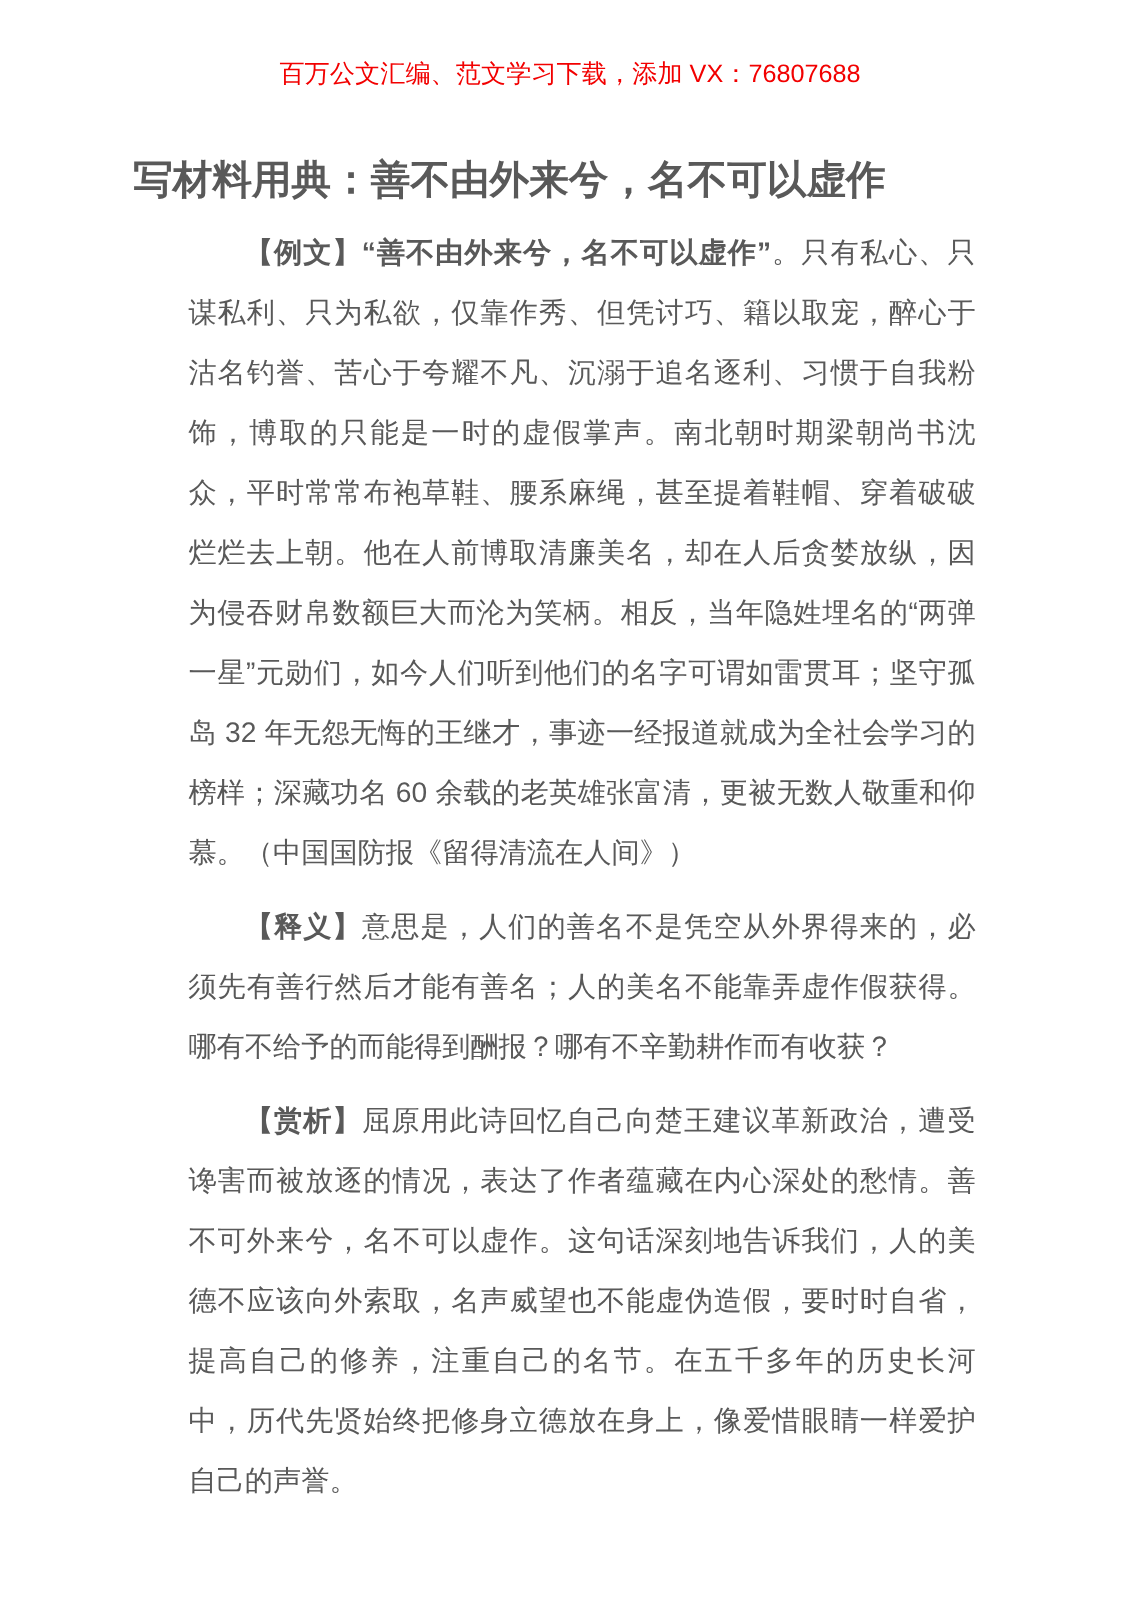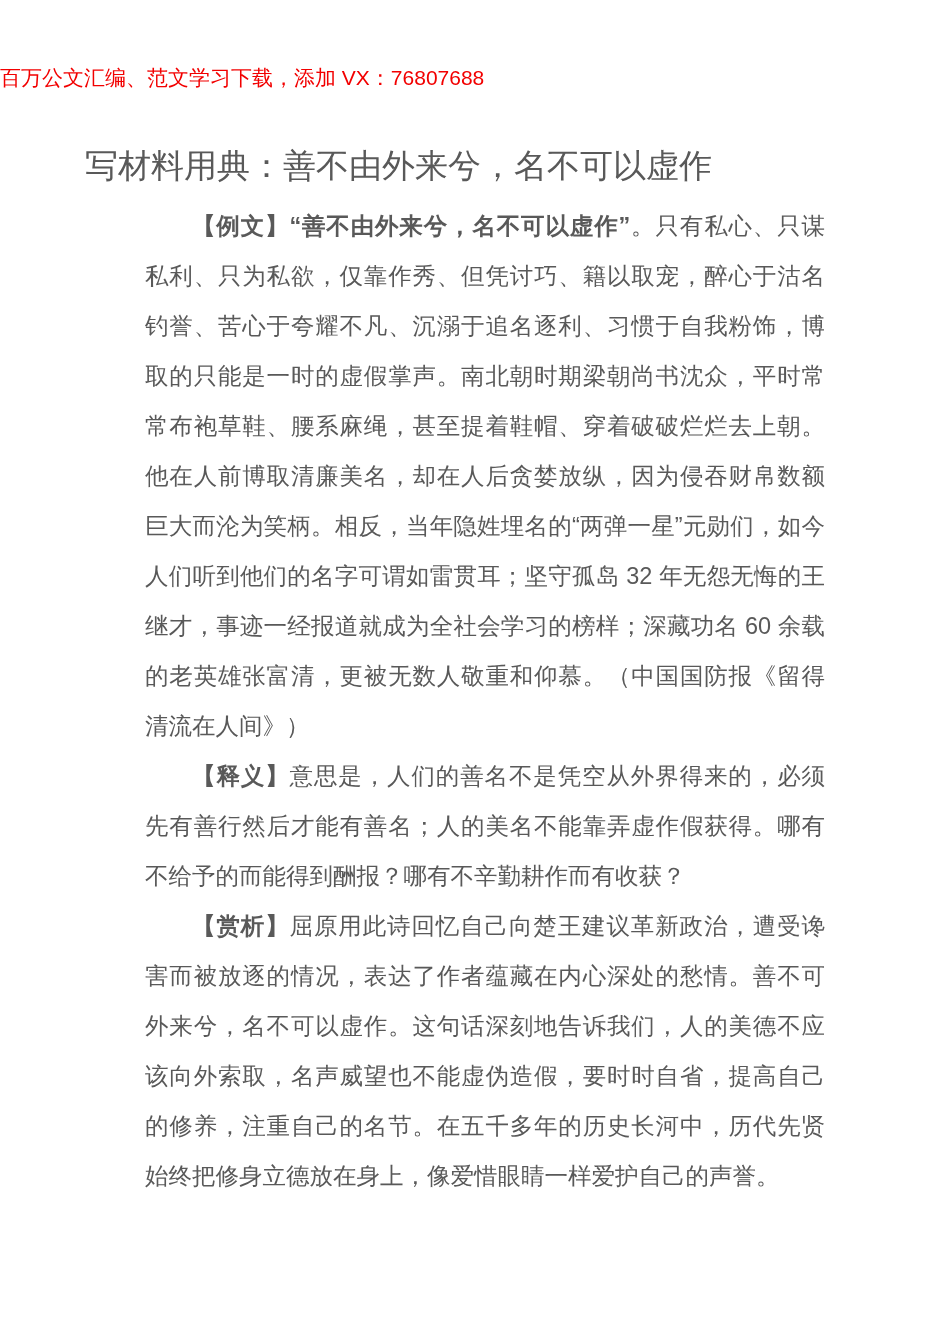--- a/index.html
+++ b/index.html
@@ -10,43 +10,44 @@
     overflow: hidden;
     font-family: "Liberation Sans", "DejaVu Sans", sans-serif;
   }
   .page {
     position: relative;
     width: 950px;
     height: 1344px;
     background: #ffffff;
   }
   .ad-line {
-    padding-top: 64px;
+    padding-top: 48px;
+    text-align: center;
     font-size: 21px;
     line-height: 28px;
     color: #f20000;
     font-weight: normal;
   }
   .doc-title {
-    margin: 55px 125px 0 85px;
+    margin: 55px 125px 0 111px;
     font-size: 33px;
     line-height: 38px;
-    font-weight: normal;
+    font-weight: bold;
     color: #595959;
   }
   .doc-body {
     margin: 16px 125px 0 145px;
     width: 680px;
     font-size: 23.5px;
     line-height: 50px;
     color: #595959;
     text-align: justify;
   }
   .doc-body p {
-    margin: 0;
+    margin: 12px;
     padding: 0;
     text-indent: 2em;
   }
   .doc-body strong {
     font-weight: bold;
     color: #595959;
   }
 </style>
 </head>
 <body>

